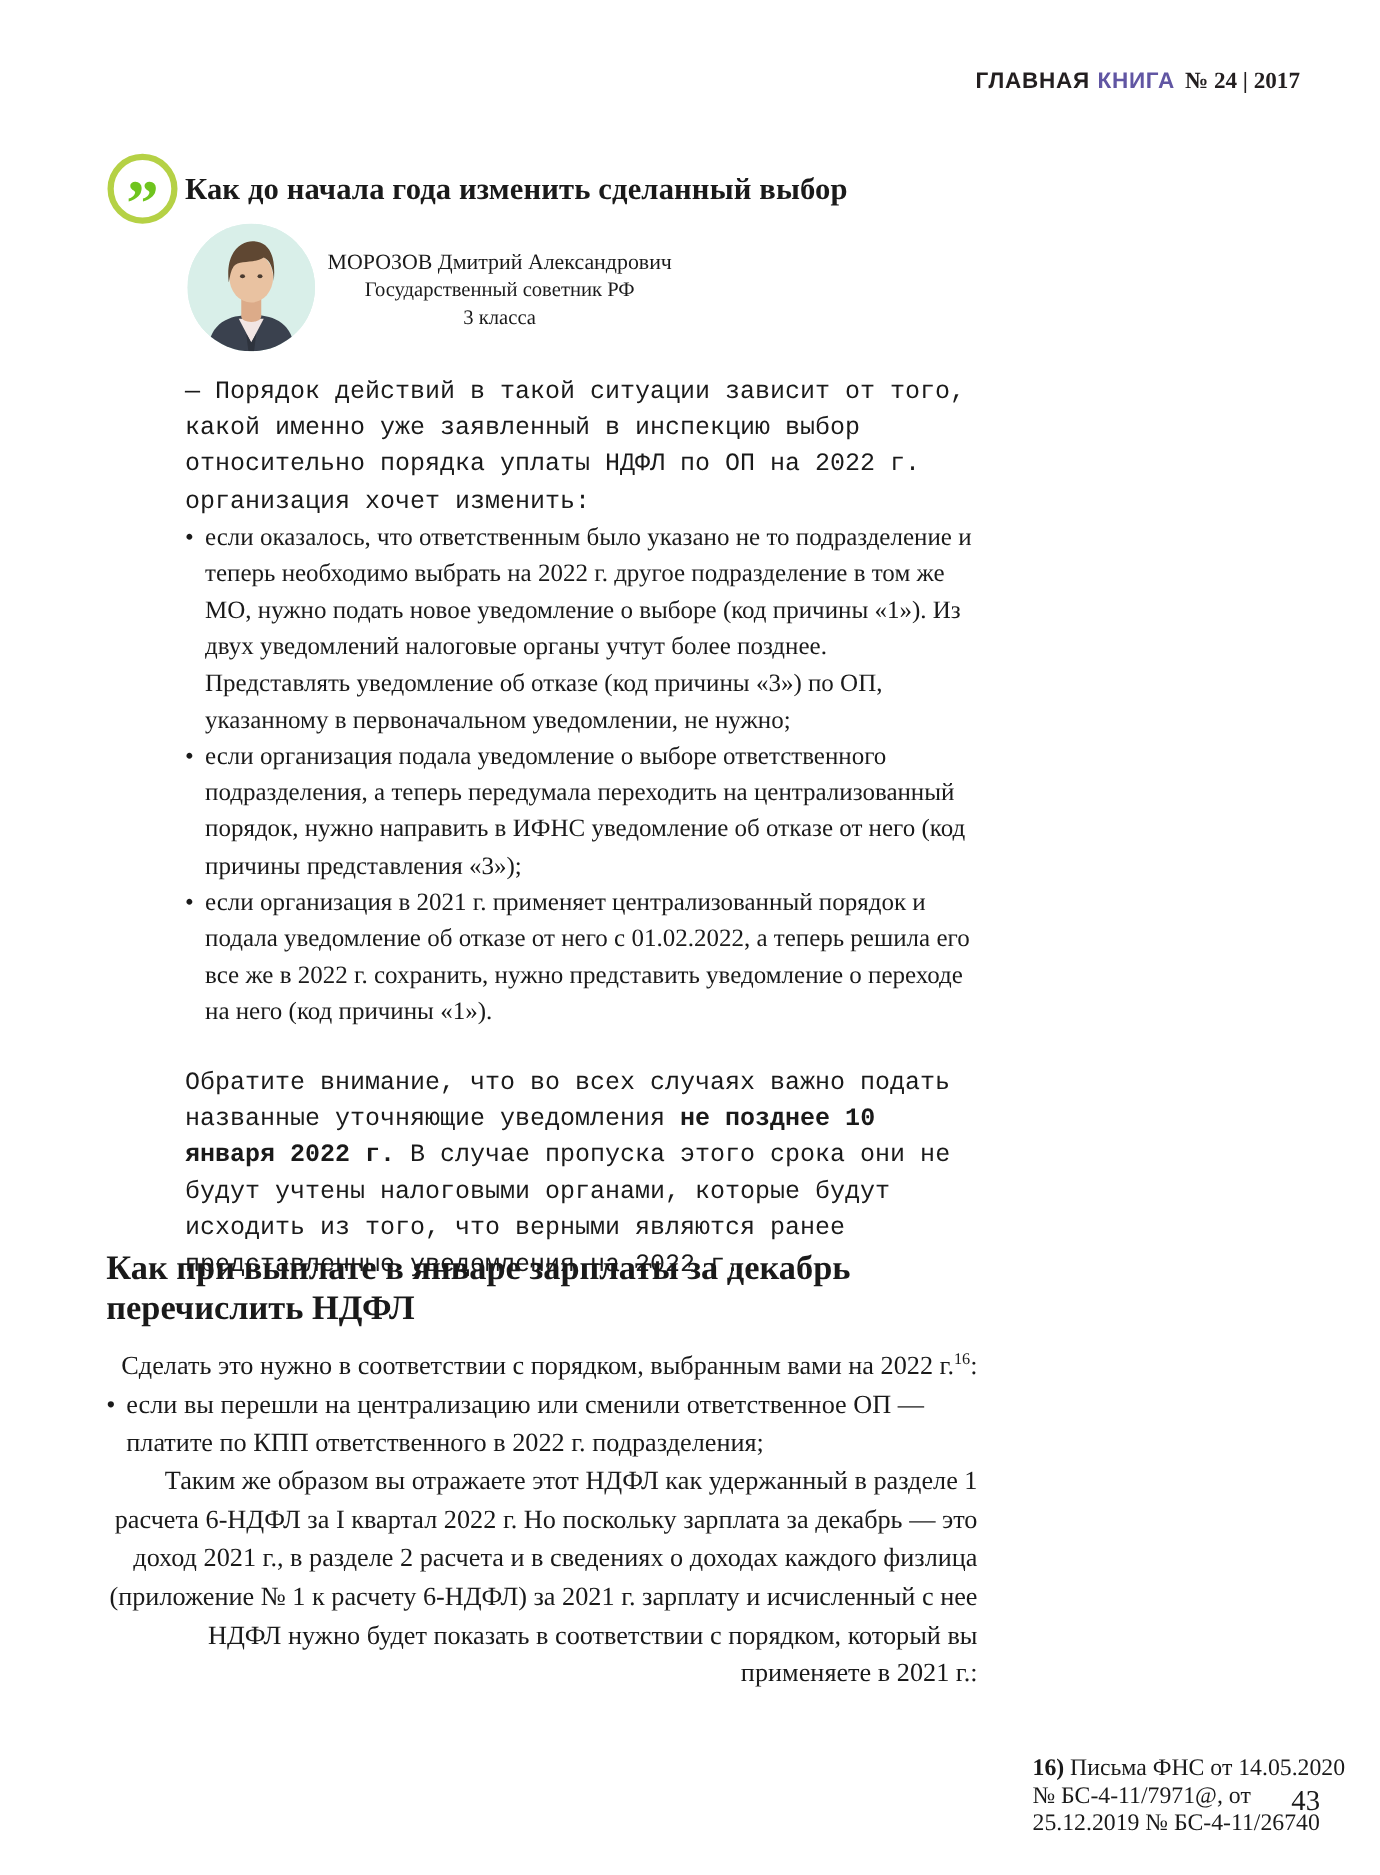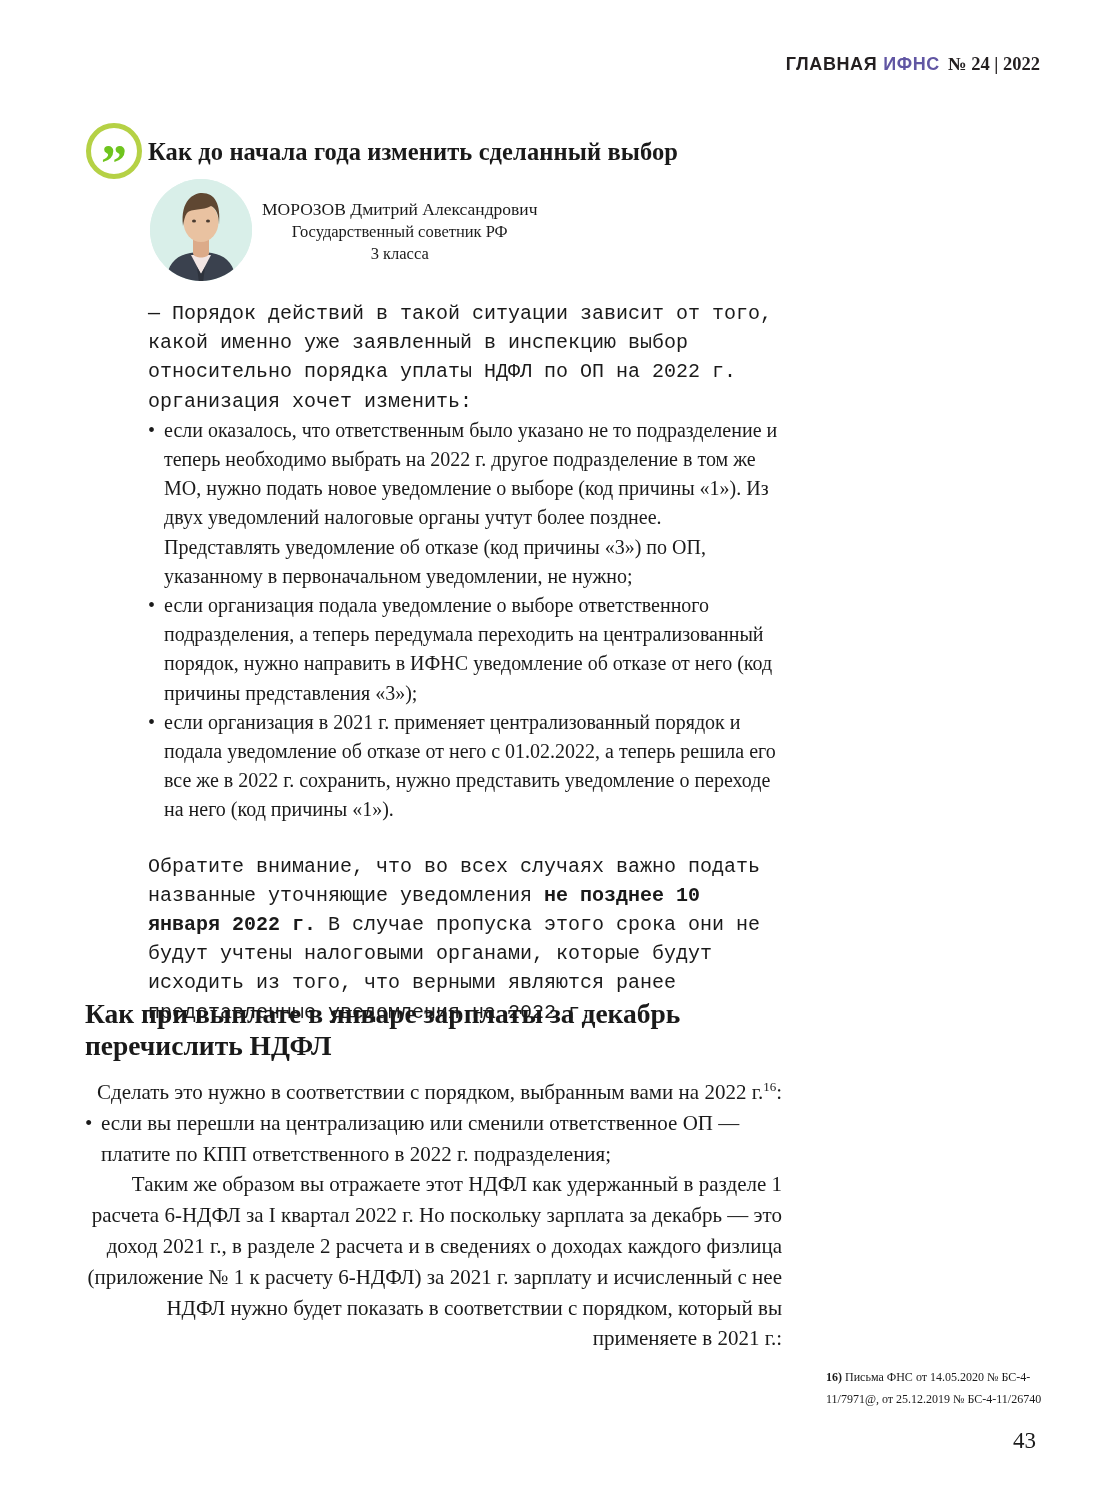--- a/index.html
+++ b/index.html
@@ -152,44 +152,44 @@
   sup.footnote-ref {
     font-size: 13px;
     line-height: 0;
     vertical-align: super;
   }
 
   
   .footnote {
     position: absolute;
     left: 826px;
-    top: 1366px;
+    top: 1404px;
     width: 252px;
-    font-size: 12px;
+    font-size: 19px;
     line-height: 22px;
   }
   .footnote b { font-weight: 700; }
 
   
   .page-number {
     position: absolute;
     top: 1426px;
-    right: 68px;
+    right: 48px;
     font-size: 23px;
     line-height: 30px;
     color: #1a1a1a;
   }
 </style>
 </head>
 <body>
 
 <div class="page">
 
   <div class="masthead">
-    <span class="brand brand-black">ГЛАВНАЯ</span><span class="brand brand-purple" id="brand-purple" style="color: rgb(97, 86, 163);">ИФНС</span><span class="issue">№ 24 | 2022</span>
+    <span class="brand brand-black">ГЛАВНАЯ</span><span class="brand brand-purple" id="brand-purple" style="color: rgb(97, 86, 163);">КНИГА</span><span class="issue">№ 24 | 2017</span>
   </div>
 
   <section class="interview">
     <div class="interview-head">
       <span class="quote-ring">
         <span class="quote-glyph">”</span>
       </span>
       <h1 class="article-title">Как до начала года изменить сделанный выбор</h1>
     </div>
 

